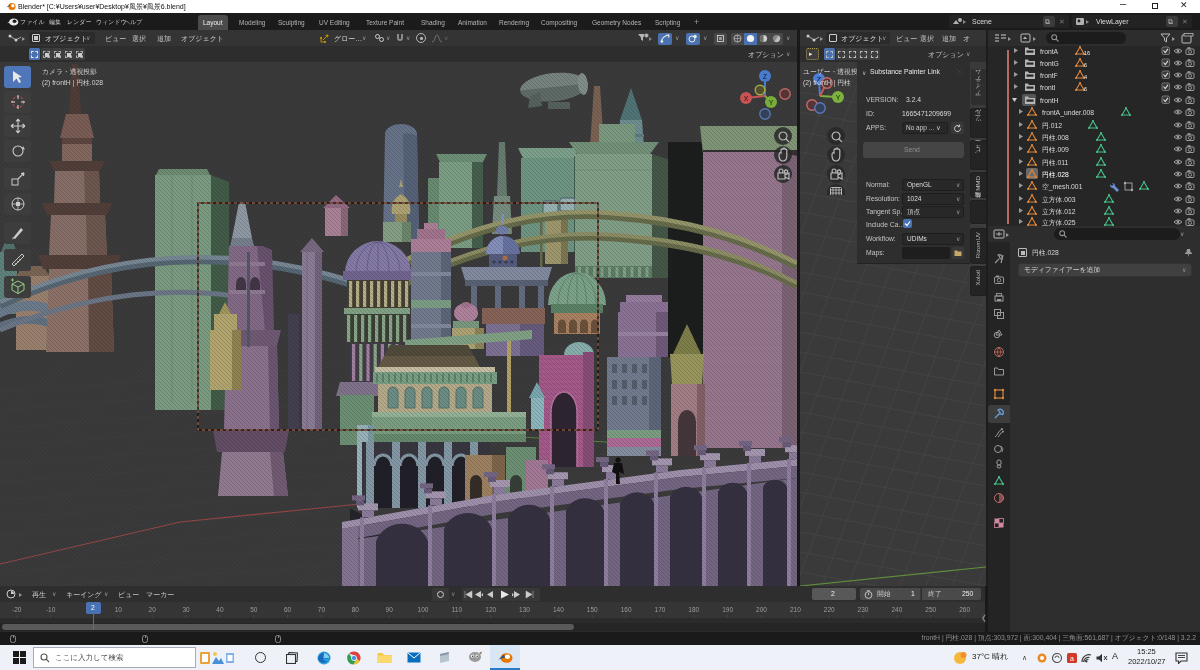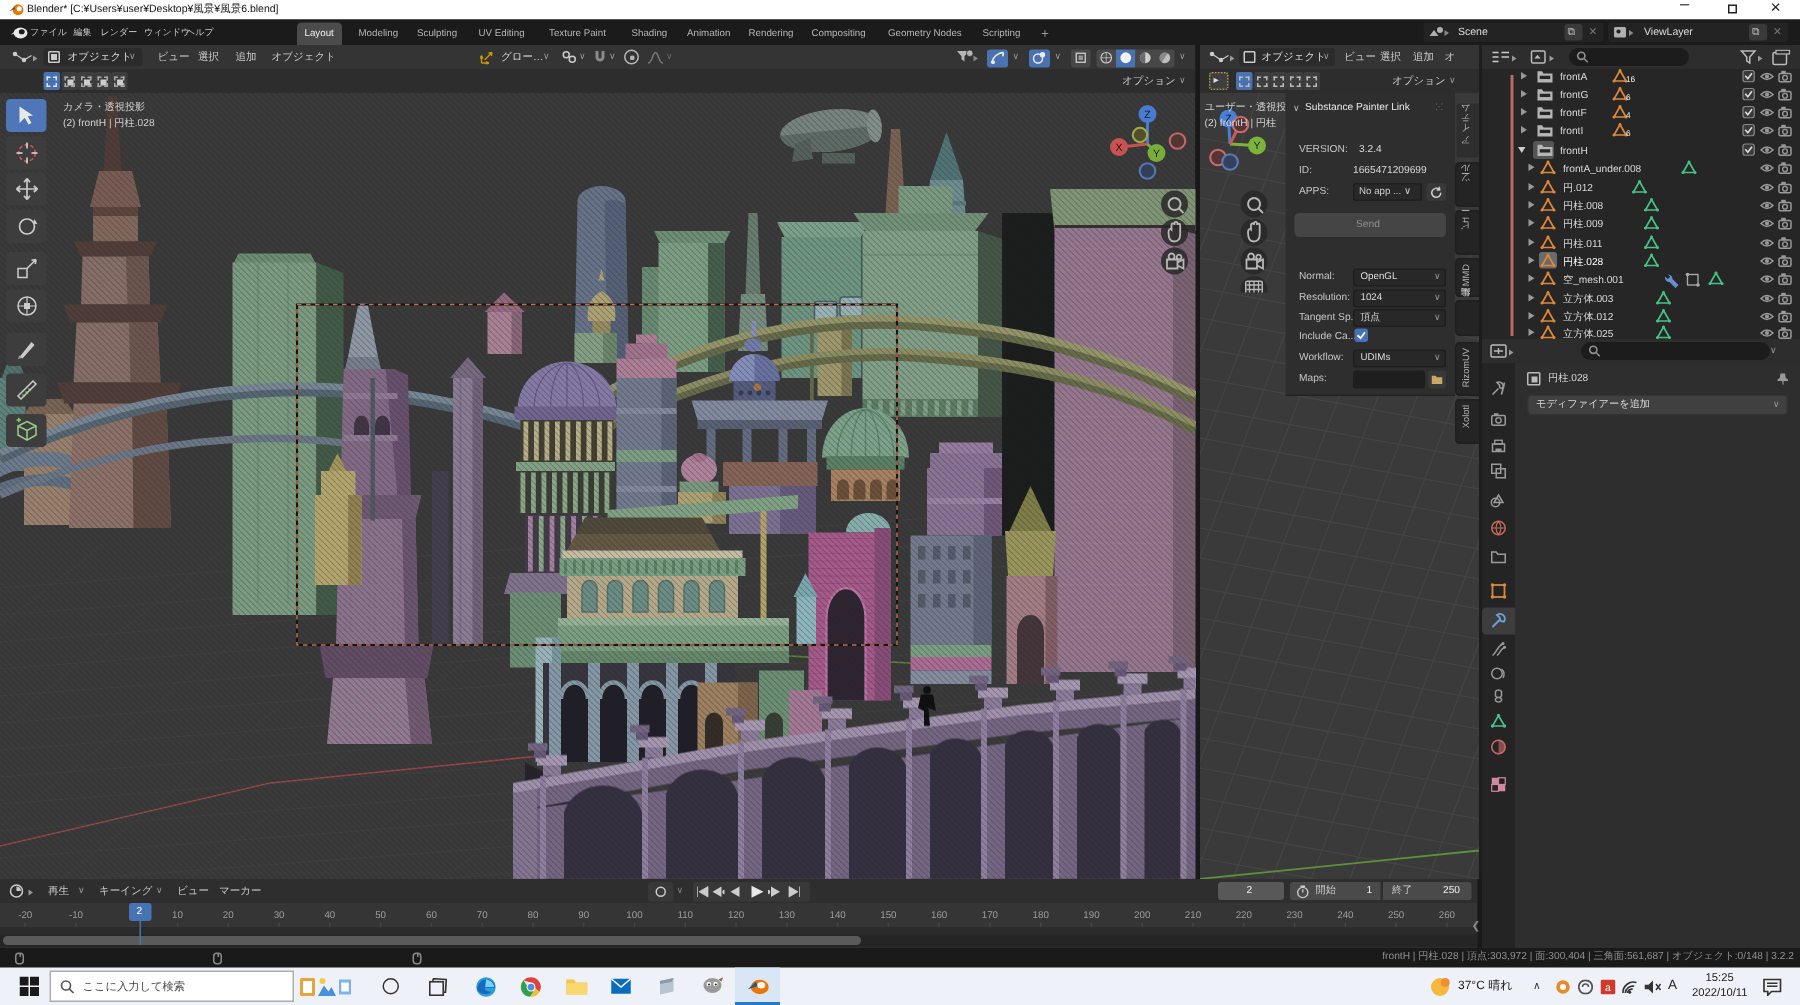--- a/index.html
+++ b/index.html
@@ -1411,17 +1411,17 @@
 <svg class="abs" style="left:1081px;top:8px" width="11" height="10" viewBox="0 0 11 10">
       <path d="M1,9 a7,7 0 0 1 9,-7 M2.5,9 a5,5 0 0 1 6,-4.5 M4,9 a3,3 0 0 1 3.5,-2.5" fill="none" stroke="#333" stroke-width="1.1"></path>
       <circle cx="5.5" cy="8.5" r="1" fill="#333"></circle>
     </svg>
 <svg class="abs" style="left:1096px;top:8px" width="12" height="10" viewBox="0 0 12 10">
       <path d="M0.5,3.5 h2.5 l3,-2.8 v8.6 l-3,-2.8 h-2.5 Z" fill="#333"></path>
       <path d="M8,3 l3,4 M11,3 l-3,4" stroke="#333" stroke-width="1"></path>
     </svg>
 <div class="t" style="left:1112px;top:7px;font-size:9px;color:#222">A</div>
 <div class="t" style="left:1137px;top:3px;font-size:7.5px;color:#222">15:25</div>
-<div class="t" style="left:1128px;top:13px;font-size:7.5px;color:#222">2022/10/11</div>
+<div class="t" style="left:1128px;top:13px;font-size:7.5px;color:#222">2022/10/27</div>
 <svg class="abs" style="left:1175px;top:7px" width="13" height="12" viewBox="0 0 13 12">
       <path d="M1,1 h11 v8 h-6 l-2.5,2.5 v-2.5 h-2.5 Z" fill="none" stroke="#333" stroke-width="1.1"></path>
       <path d="M3,3.5 h7 M3,5.5 h7" stroke="#333" stroke-width="0.9"></path>
     </svg>
 </div>
 </body></html>

